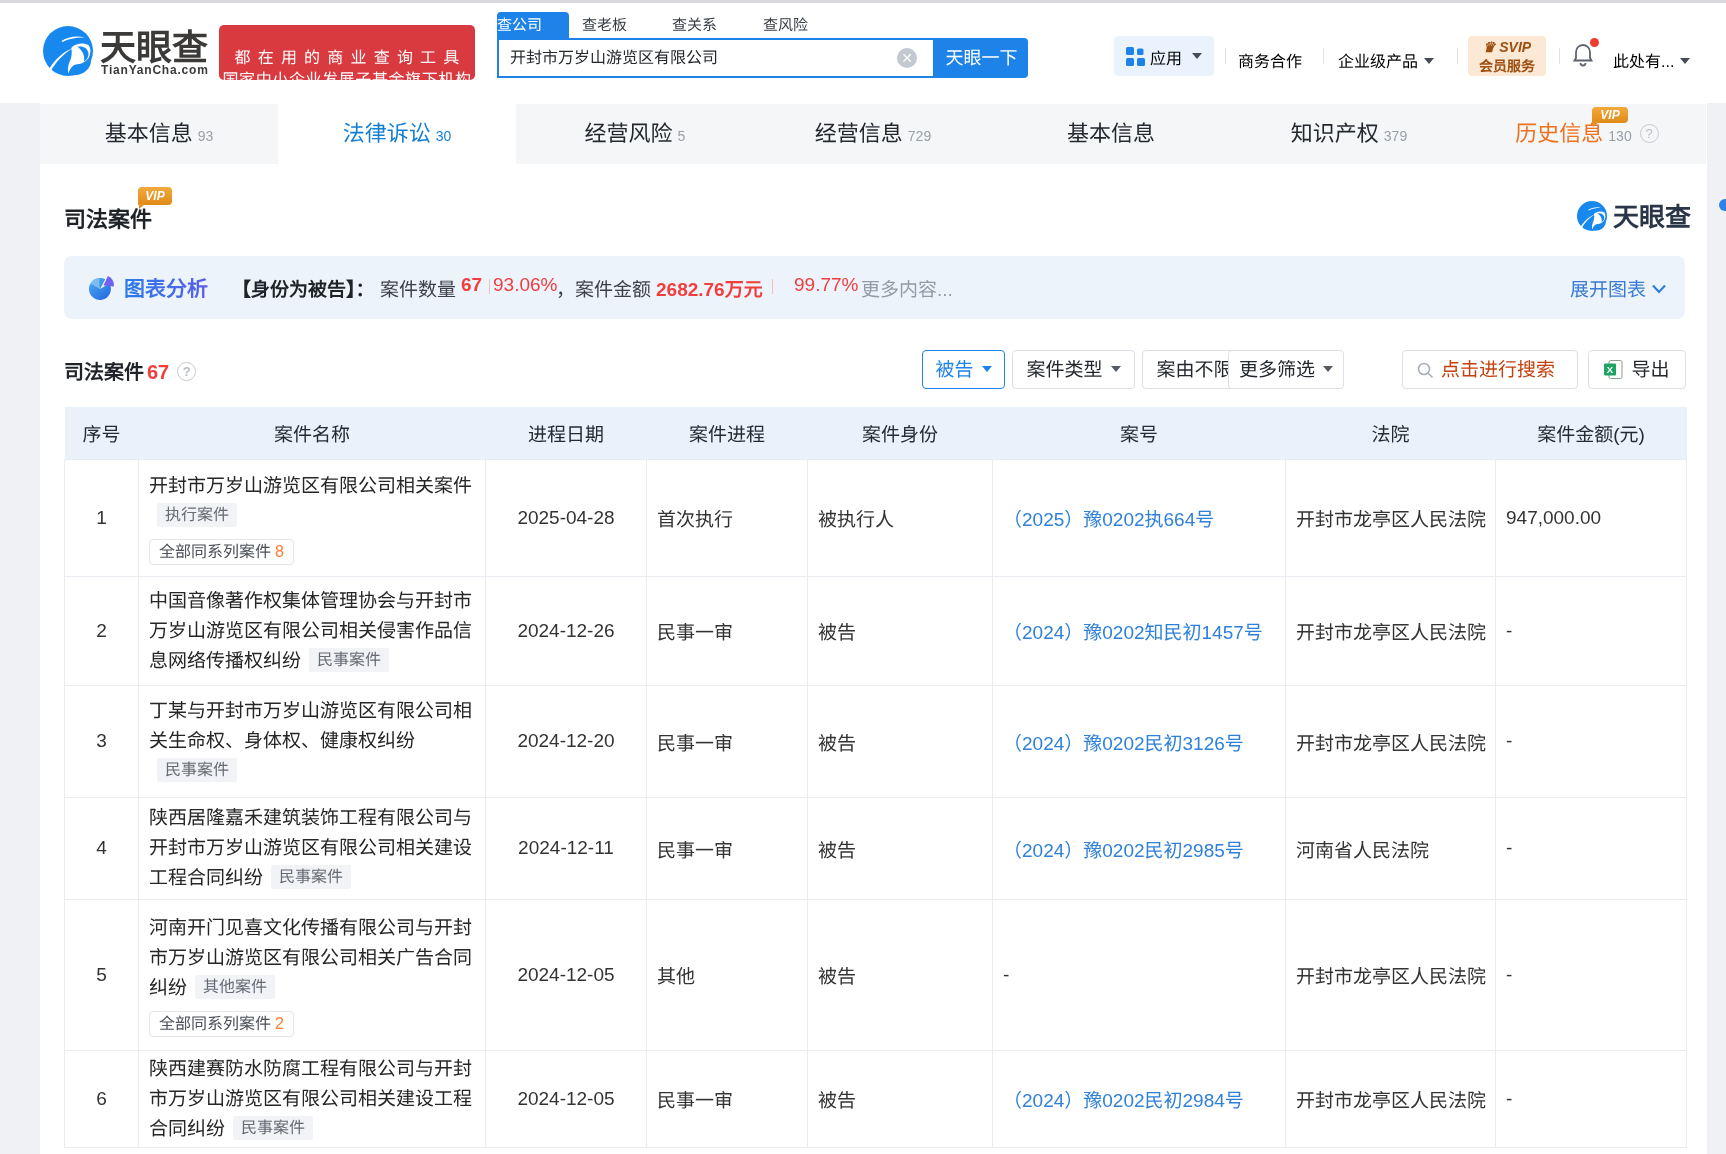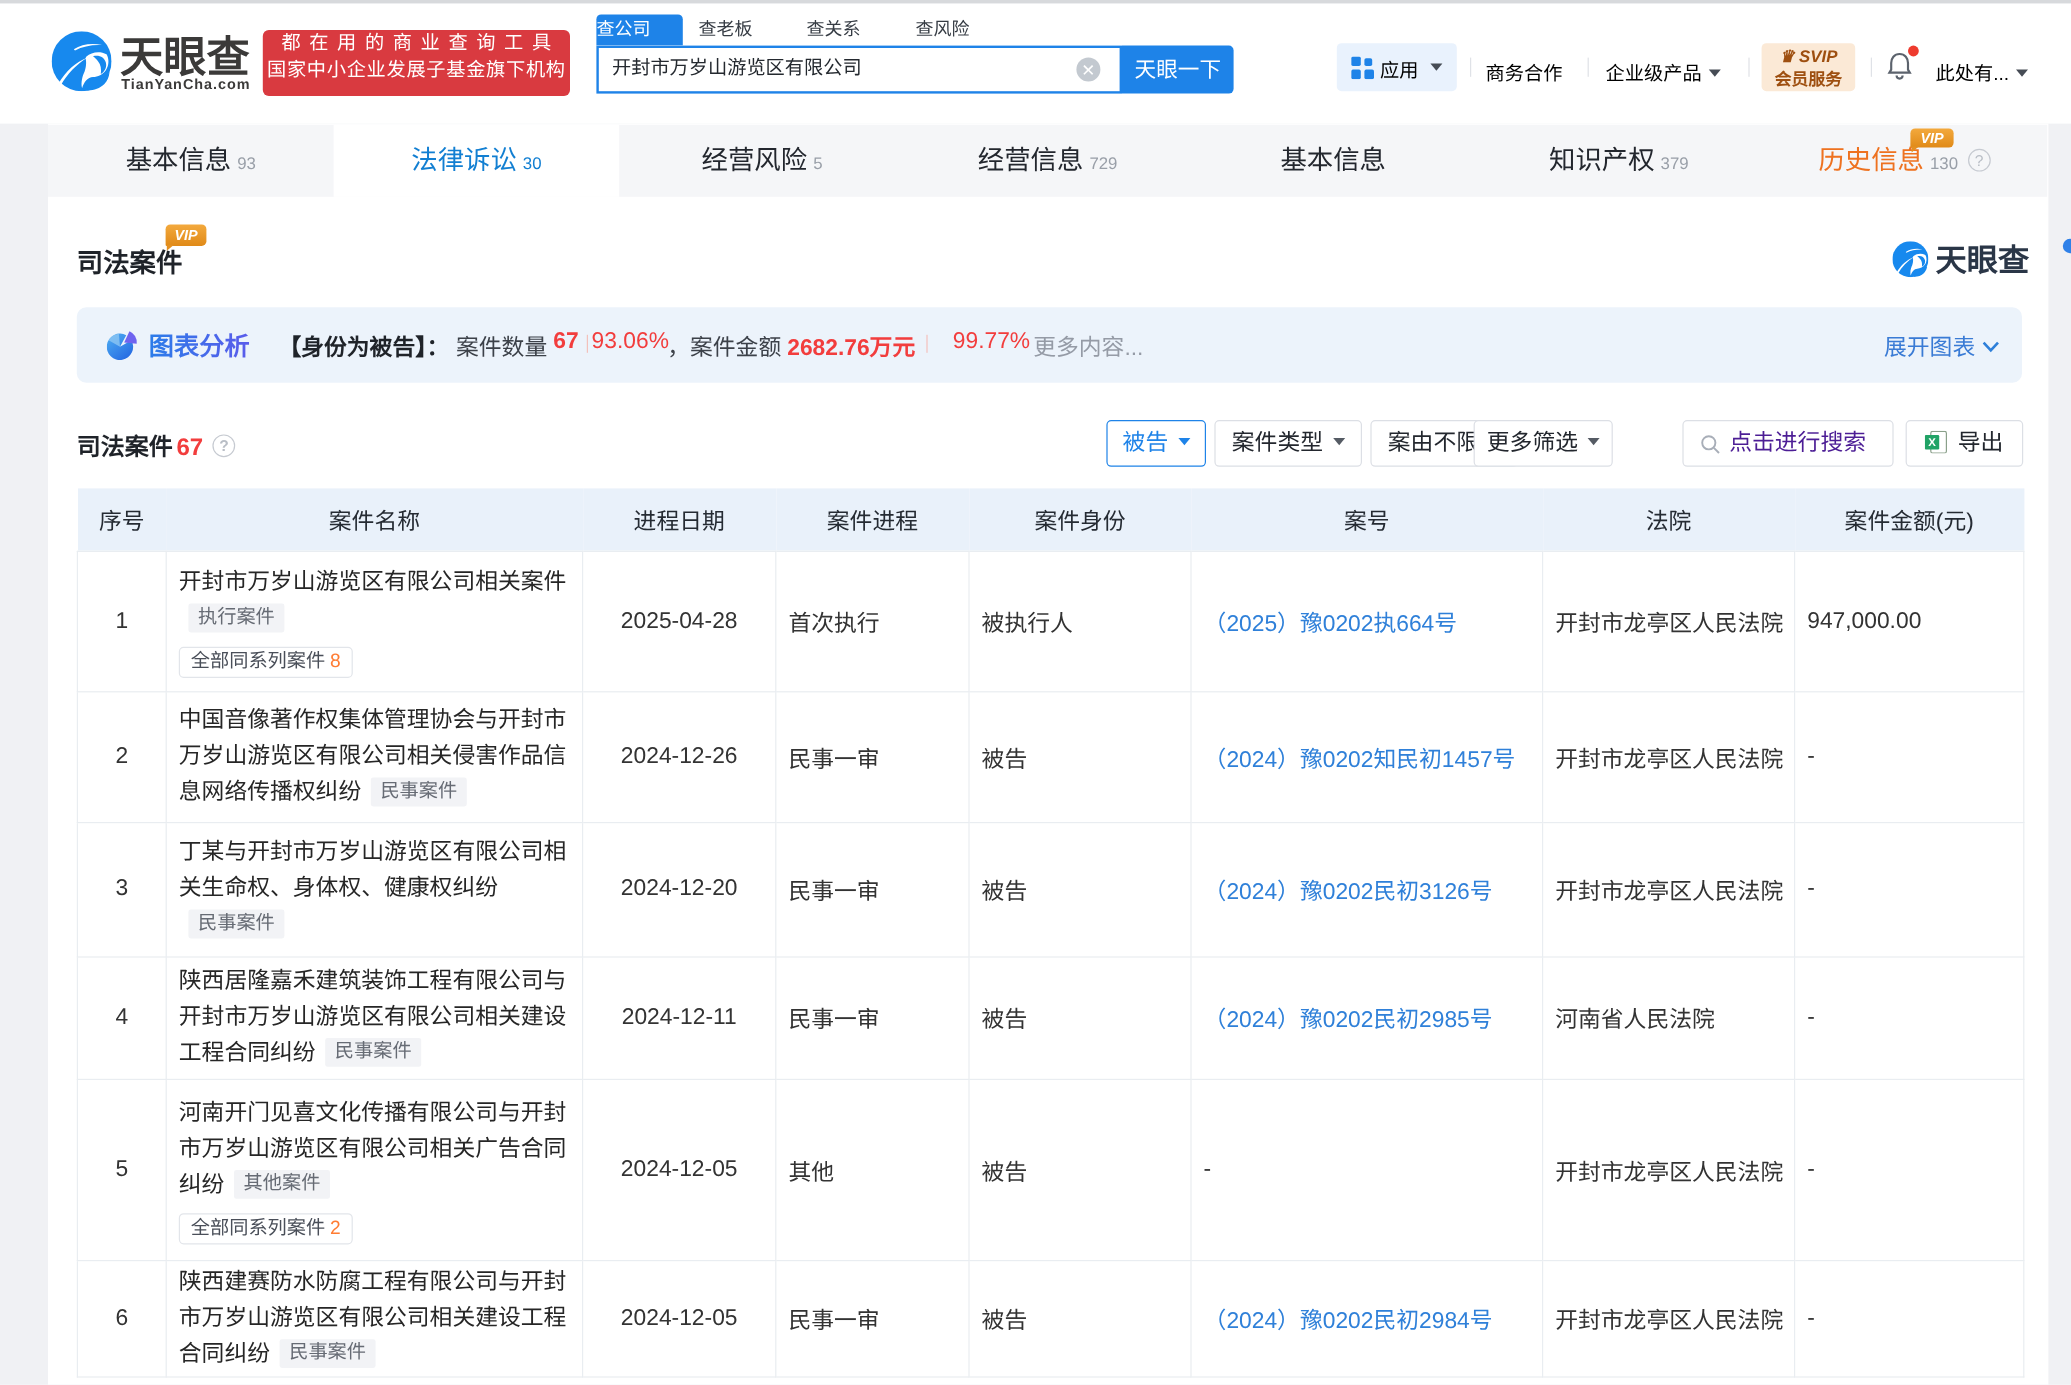--- a/index.html
+++ b/index.html
@@ -7,21 +7,21 @@
 body { background:#f0f1f4; position:relative; }
 
 
 .topline { position:absolute; left:0; top:0; width:1726px; height:3px; background:#d7d9dc; }
 .header { position:absolute; left:0; top:3px; width:1726px; height:100px; background:#fff; }
 
 .logo-ic { position:absolute; left:43px; top:23px; }
 .logo-zi { position:absolute; left:100px; top:27px; font-size:36px; line-height:36px; font-weight:bold; color:#3b3a39; }
 .logo-en { position:absolute; left:101px; top:61px; font-size:12px; line-height:12px; font-weight:bold; color:#3b3a39; letter-spacing:0.8px; }
 
-.redbox { position:absolute; left:219px; top:22px; width:256px; height:55px; background:#d93a40; border-radius:5px; color:#fff; text-align:center; padding-top:1px; }
+.redbox { position:absolute; left:219px; top:22px; width:256px; height:55px; background:#d93a40; border-radius:5px; color:#fff; text-align:center; padding-top:22px; }
 .redbox .l1 { font-size:16px; letter-spacing:7.2px; line-height:22px; margin-left:7px; }
 .redbox .l2 { font-size:16px; letter-spacing:0.6px; line-height:22px; }
 
 .stabs { position:absolute; left:497px; top:9px; height:26px; width:440px; }
 .stab { position:absolute; top:0; font-size:15px; color:#363c44; line-height:26px; white-space:nowrap; }
 .stab.on { background:#1e83e8; color:#fff; border-radius:4px 4px 0 0; width:72px; text-align:left; }
 .sInput { position:absolute; left:497px; top:35px; width:438px; height:40px; border:2px solid #1e83e8; background:#fff; font-size:16px; color:#24292f; line-height:36px; padding-left:11px; }
 .sX { position:absolute; left:897px; top:45px; width:20px; height:20px; border-radius:50%; background:#c3c9d0; color:#fff; font-size:14px; line-height:20px; text-align:center; }
 .sBtn { position:absolute; left:935px; top:35px; width:93px; height:40px; background:#1e83e8; border-radius:0 4px 4px 0; color:#fff; font-size:18px; text-align:center; line-height:40px; }
 .appbox { position:absolute; left:1114px; top:33px; width:100px; height:40px; background:#e9f2fd; border-radius:4px; }
@@ -64,21 +64,21 @@
 .cb.grey { color:#959ba6; }
 .cbsep { position:absolute; top:23px; width:1px; height:15px; background:#f3c0bb; }
 
 
 .listhead { position:absolute; left:24px; top:253px; font-size:20px; font-weight:bold; color:#1f2329; }
 .listhead .n { color:#f23d3d; margin-left:3px; }
 .fbtn { position:absolute; top:247px; height:39px; border:1px solid #dcdfe5; border-radius:4px; background:#fff; font-size:19px; color:#23272e; text-align:center; }
 .fbtn.blue { border-color:#1e83e8; color:#1e83e8; }
 .fbtn .caret { border-top-color:#555b64; vertical-align:4px; margin-left:8px;}
 .fbtn.blue .caret { border-top-color:#1e83e8; }
-.fsearch { position:absolute; left:1362px; top:247px; width:176px; height:39px; border:1px solid #dcdfe5; border-radius:4px; background:#fff; color:#4c1d95; font-size:19px; line-height:37px; }
+.fsearch { position:absolute; left:1362px; top:247px; width:176px; height:39px; border:1px solid #dcdfe5; border-radius:4px; background:#fff; color:#c2410c; font-size:19px; line-height:37px; }
 
 
 table.tb { position:absolute; left:24px; top:304px; width:1622px; border-collapse:collapse; table-layout:fixed; }
 table.tb th { background:#e9f1fa; font-weight:normal; font-size:19px; color:#252b33; height:52px; text-align:center; }
 table.tb td { border:1px solid #e9edf1; font-size:19px; color:#333; vertical-align:middle; background:#fff; }
 table.tb td.c { text-align:center; }
 table.tb td.pl { padding-left:10px; }
 td.name { padding:0 10px; }
 .title { font-size:19px; line-height:30px; color:#262626; }
 .tag { display:inline-block; background:#f2f3f6; border-radius:2px; padding:4px 8px; font-size:16px; line-height:16px; color:#666b74; margin-left:8px; vertical-align:2px; white-space:nowrap; }

